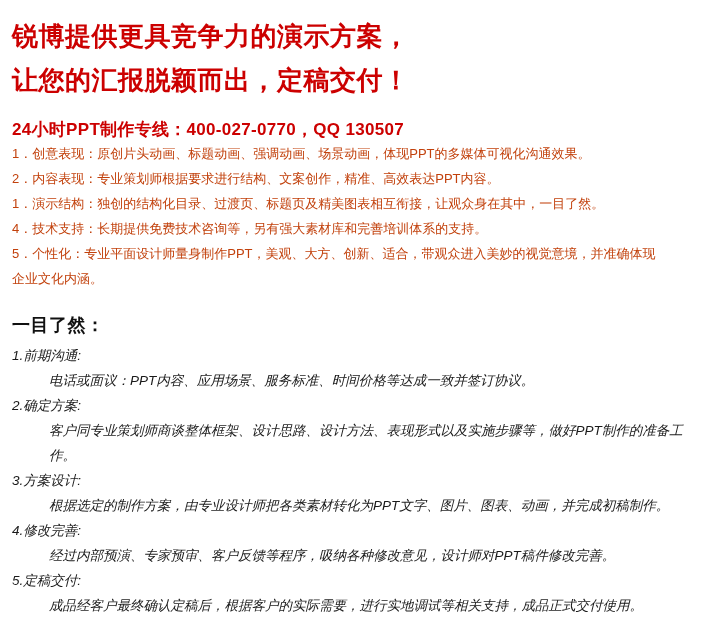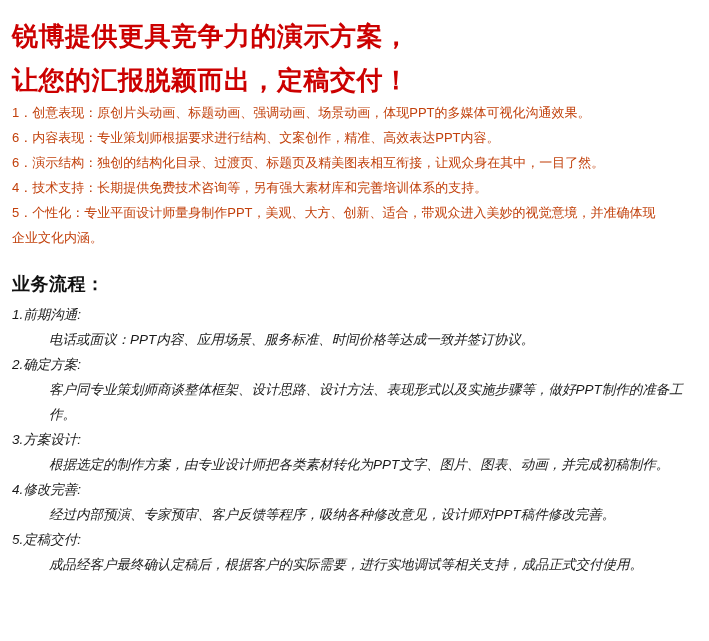--- a/index.html
+++ b/index.html
@@ -81,31 +81,32 @@
   }
 </style>
 </head>
 <body>
 
 <div class="page">
 
   <div class="headline">锐博提供更具竞争力的演示方案，</div>
   <div class="headline headline-line2">让您的汇报脱颖而出，定稿交付！</div>
 
+  <div class="hotline">24小时PPT制作专线：400-027-0770，QQ 130507</div>
 
   <ul class="adv-list">
     <li class="adv-item">1．创意表现：原创片头动画、标题动画、强调动画、场景动画，体现PPT的多媒体可视化沟通效果。</li>
-    <li class="adv-item">6．内容表现：专业策划师根据要求进行结构、文案创作，精准、高效表达PPT内容。</li>
-    <li class="adv-item">6．演示结构：独创的结构化目录、过渡页、标题页及精美图表相互衔接，让观众身在其中，一目了然。</li>
+    <li class="adv-item">2．内容表现：专业策划师根据要求进行结构、文案创作，精准、高效表达PPT内容。</li>
+    <li class="adv-item">1．演示结构：独创的结构化目录、过渡页、标题页及精美图表相互衔接，让观众身在其中，一目了然。</li>
     <li class="adv-item">4．技术支持：长期提供免费技术咨询等，另有强大素材库和完善培训体系的支持。</li>
     <li class="adv-item">5．个性化：专业平面设计师量身制作PPT，美观、大方、创新、适合，带观众进入美妙的视觉意境，并准确体现</li>
     <li class="adv-item">企业文化内涵。</li>
   </ul>
 
-  <div class="section-title">业务流程：</div>
+  <div class="section-title">一目了然：</div>
   <div class="flow-block">
 
     <div class="flow-step">
       <div class="flow-step-title">1.前期沟通:</div>
       <div class="flow-step-body">电话或面议：PPT内容、应用场景、服务标准、时间价格等达成一致并签订协议。</div>
     </div>
 
     <div class="flow-step">
       <div class="flow-step-title">2.确定方案:</div>
       <div class="flow-step-body">客户同专业策划师商谈整体框架、设计思路、设计方法、表现形式以及实施步骤等，做好PPT制作的准备工作。</div>

